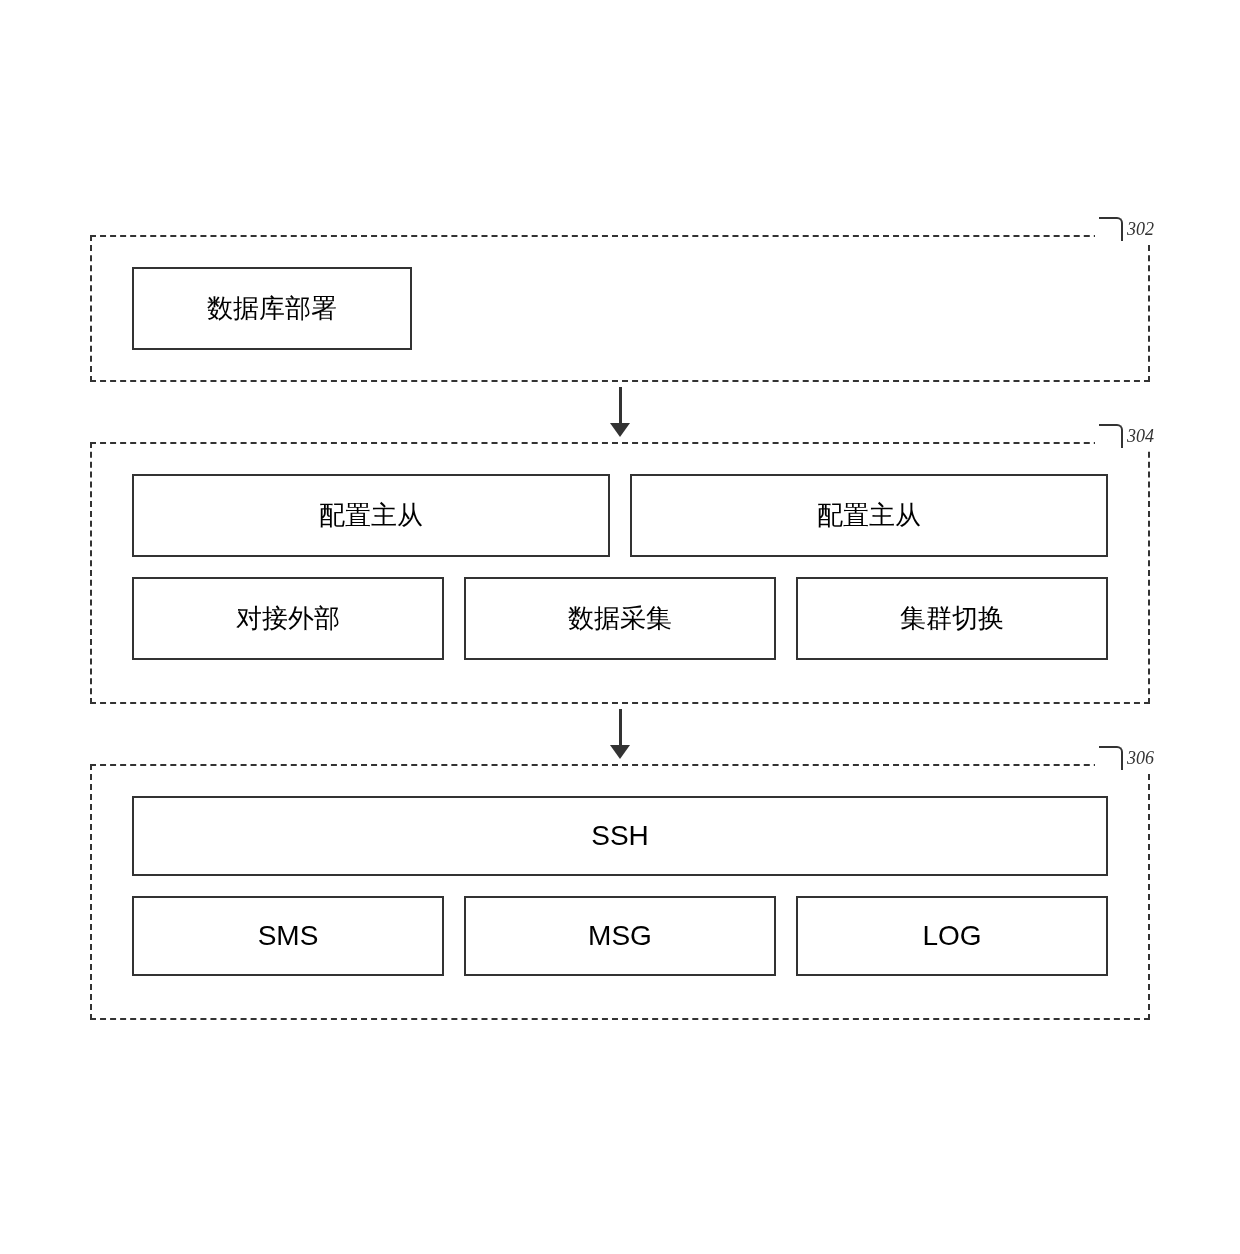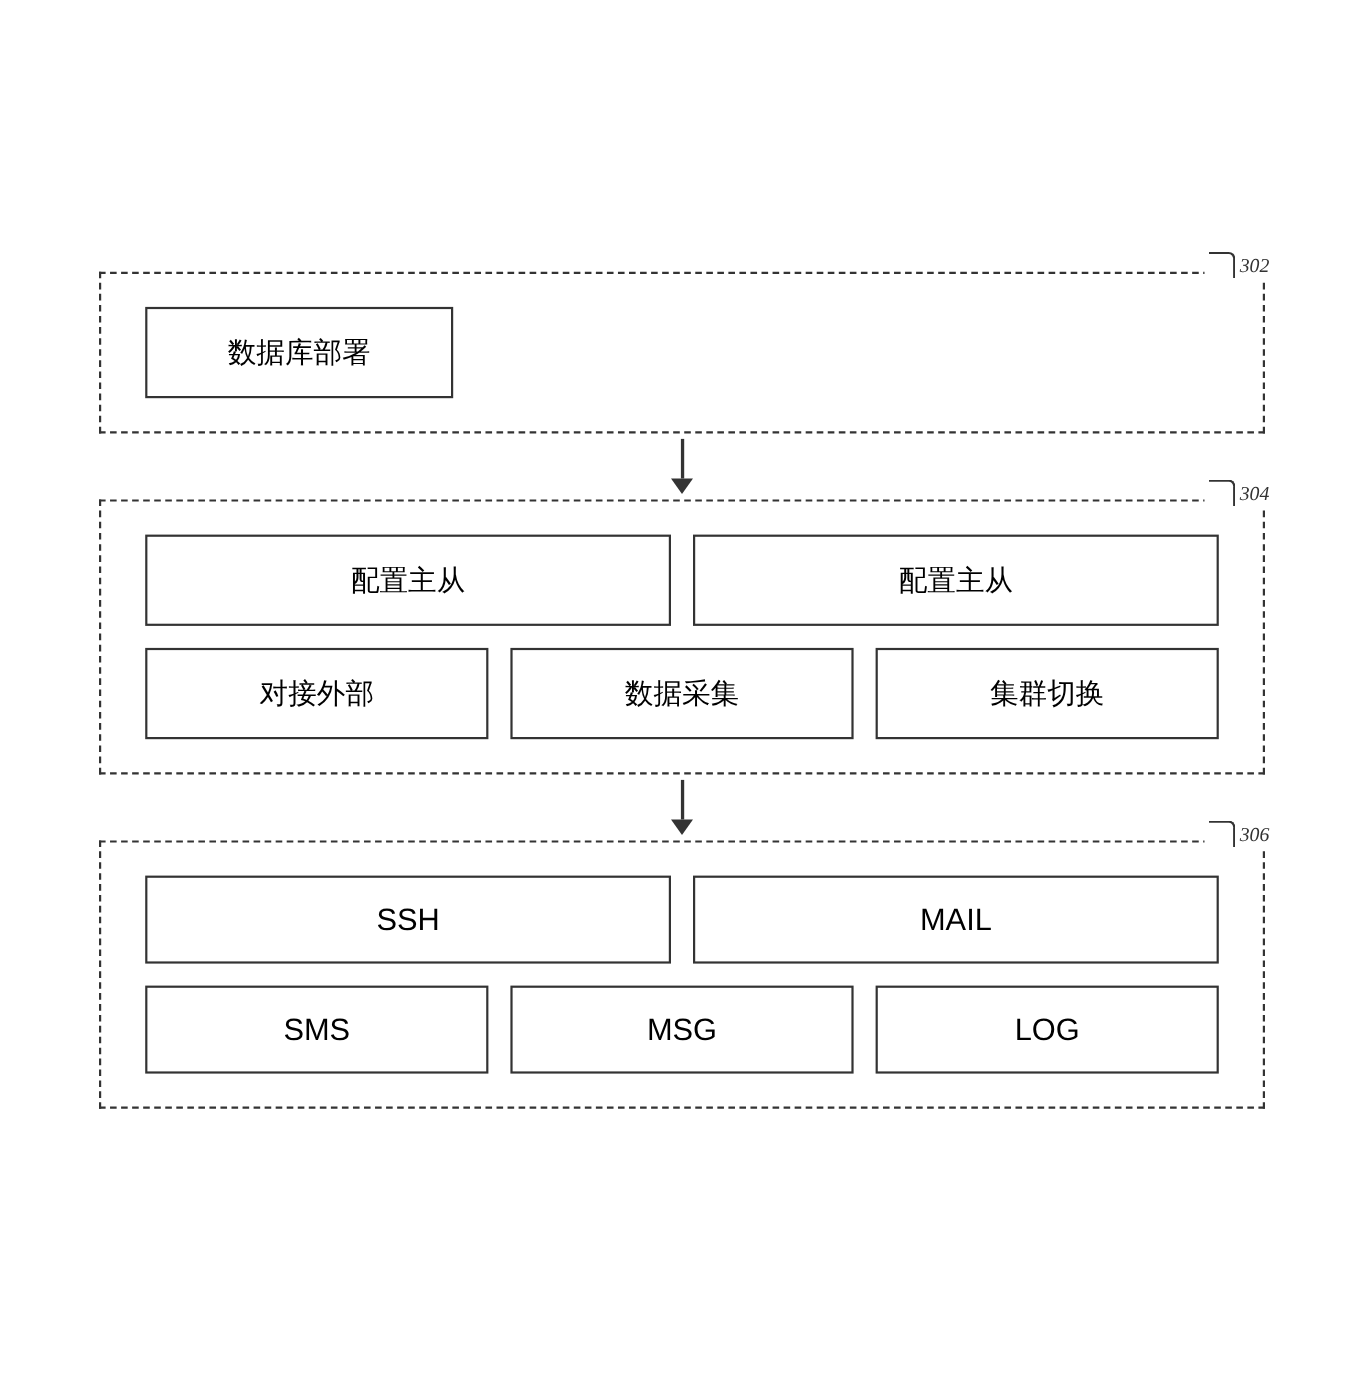--- a/index.html
+++ b/index.html
@@ -84,21 +84,21 @@
 
     .row-3 {
       display: flex;
       justify-content: space-between;
       align-items: center;
       gap: 20px;
       margin-bottom: 20px;
     }
 
     .row-3:last-child {
-      margin-bottom: 0;
+      margin-bottom: 12px;
     }
 
     
     .arrow-container {
       display: flex;
       align-items: center;
       justify-content: center;
       height: 60px;
       width: 100%;
     }
@@ -200,23 +200,20 @@
   </div>
 
   <div class="dashed-box box-306">
     <span class="box-label">
       <span class="box-label-curve"></span><span>306</span>
     </span>
     <div class="row-3">
       <div class="item-box">
         <span>SSH</span>
       </div>
-      <div class="item-box">
-        <span>MAIL</span>
-      </div>
     </div>
     <div class="row-3">
       <div class="item-box">
         <span>SMS</span>
       </div>
       <div class="item-box">
         <span>MSG</span>
       </div>
       <div class="item-box">
         <span>LOG</span>

